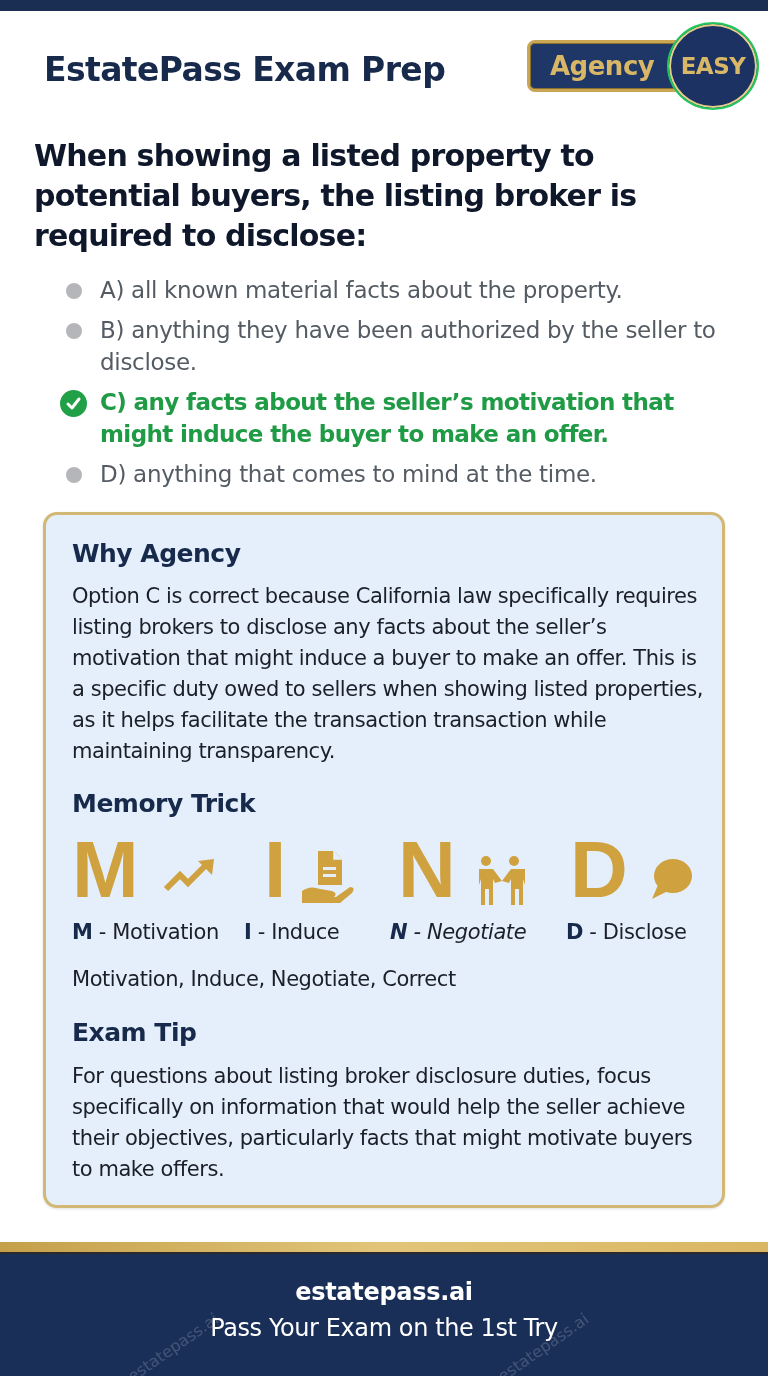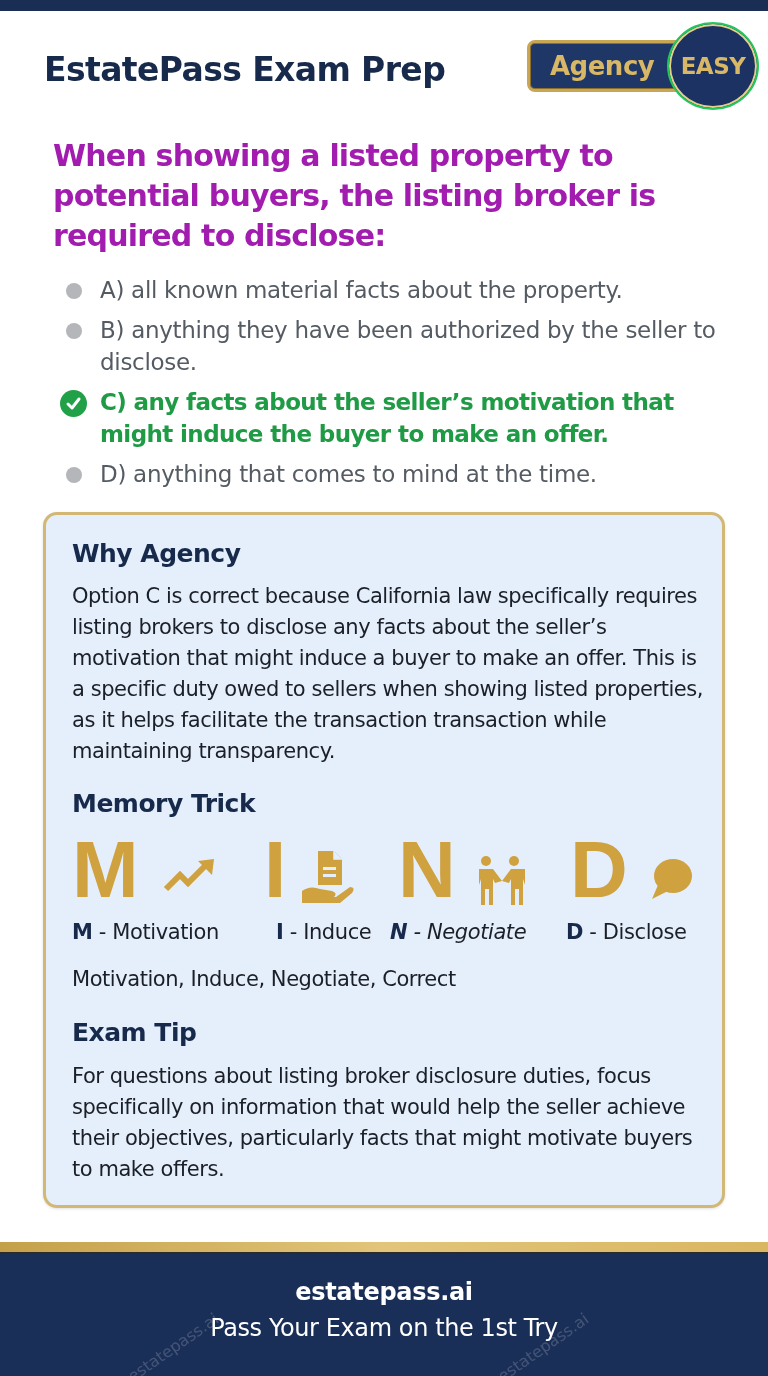--- a/index.html
+++ b/index.html
@@ -31,22 +31,22 @@
     }
     .badge-circle {
       position: absolute; left: 140px; top: 0; width: 92px; height: 88px;
       border-radius: 50%; background: #1c3262; border: 2px solid #22c55e;
       box-shadow: 0 0 0 2px #e6cf8b inset;
       display: flex; align-items: center; justify-content: center;
     }
     .badge-circle-label { font-size: 23px; font-weight: bold; color: #d8b766; letter-spacing: -0.5px; }
 
     .question {
-      position: absolute; left: 53px; top: 136px; width: 700px;
-      font-size: 30px; font-weight: bold; color: #a21caf; line-height: 40px; letter-spacing: -0.8px;
+      position: absolute; left: 34px; top: 136px; width: 700px;
+      font-size: 30px; font-weight: bold; color: #0f172a; line-height: 40px; letter-spacing: -0.8px;
     }
 
     .options { position: absolute; left: 60px; top: 274px; width: 680px; }
     .option { position: relative; padding-left: 40px; font-size: 23px; line-height: 32px; color: #555b63; margin-bottom: 8px; letter-spacing: -0.3px; }
     .option .dot {
       position: absolute; left: 6px; top: 9px; width: 16px; height: 16px; border-radius: 50%; background: #b4b6b9;
     }
     .option.correct { color: #1f9a45; font-weight: bold; letter-spacing: -0.6px; }
     .option .check {
       position: absolute; left: 0; top: 4px; width: 27px; height: 27px; border-radius: 50%; background: #21a048;
@@ -180,21 +180,21 @@
       <span class="mn-icon" style="left:576px; top:32px;">
         <svg width="46" height="44" viewBox="0 0 46 44">
             <ellipse cx="25" cy="19" rx="19" ry="17" fill="#cfa13f"></ellipse>
             <path d="M10 28 L4 42 L20 34 Z" fill="#cfa13f"></path>
           </svg>
       </span>
     </div>
 
     <div class="mnemonic-labels">
       <span class="mn-label" style="left:0;"><b>M</b><span> - </span><span>Motivation</span></span>
-      <span class="mn-label" style="left:204px;"><b>I</b><span> - </span><span>Induce</span></span>
+      <span class="mn-label" style="left:172px;"><b>I</b><span> - </span><span>Induce</span></span>
       <span class="mn-label" style="left:318px;font-style:italic;"><b>N</b><span> - </span><span>Negotiate</span></span>
       <span class="mn-label" style="left:494px;"><b>D</b><span> - </span><span>Disclose</span></span>
     </div>
 
     <div class="card-text" style="top:449px;">Motivation, Induce, Negotiate, Correct</div>
 
     <div class="card-section-title" style="top:503px;">Exam Tip</div>
     <div class="card-text" style="top:546px;">For questions about listing broker disclosure duties, focus specifically on information that would help the seller achieve their objectives, particularly facts that might motivate buyers to make offers.</div>
   </div>
 

